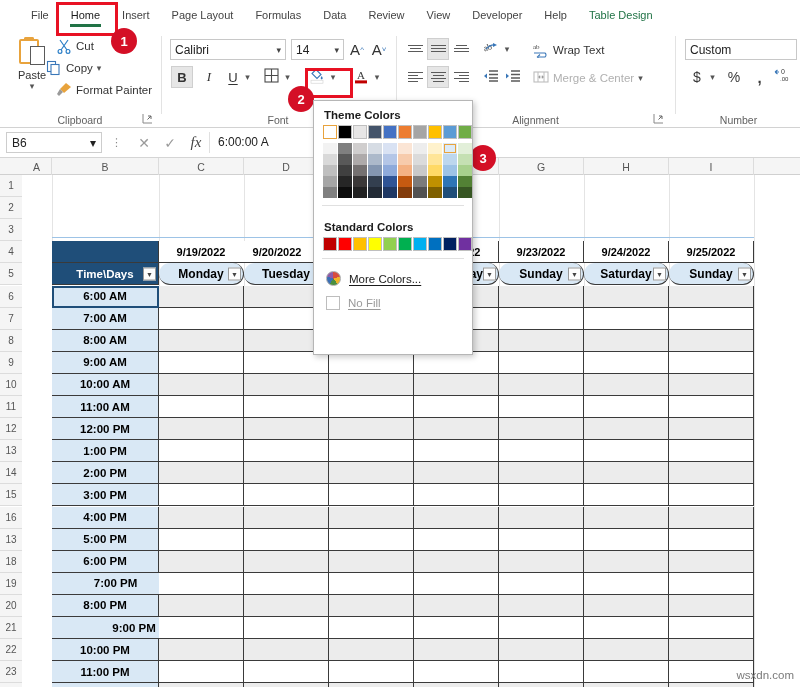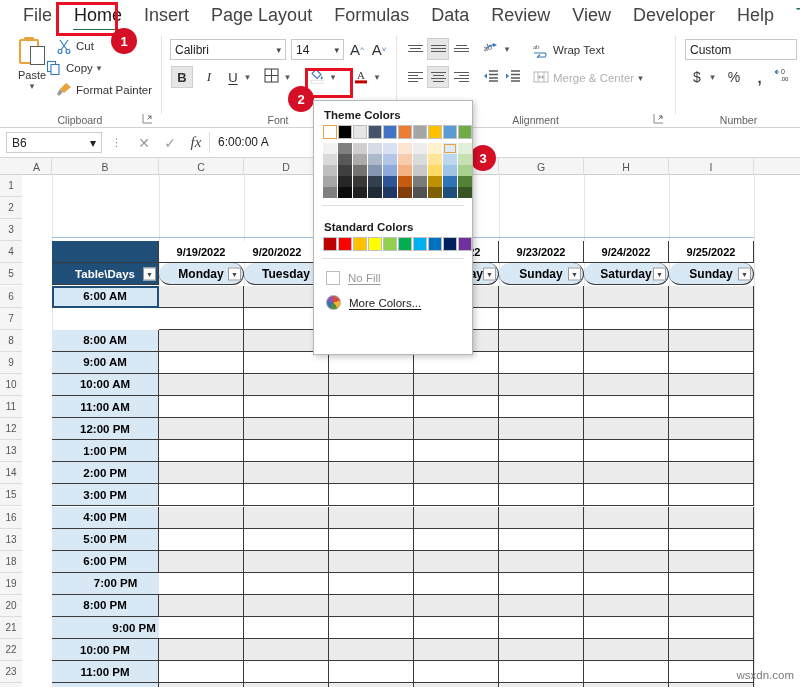--- a/index.html
+++ b/index.html
@@ -9,22 +9,22 @@
     background: #ffffff;
     overflow: hidden;
   }
   #app { position: relative; width: 800px; height: 687px; }
 
   
   .tabbar {
     position: absolute; left: 0; top: 0; width: 672px; height: 30px;
     background: #ffffff;
     display: flex; align-items: center;
-    padding-left: 12px;
-    font-size: 18px; color: #444444;
+    padding-left: 20px;
+    font-size: 11px; color: #444444;
   }
   .tab { padding: 4px 11px; white-space: nowrap; position: relative; color: #444; }
   .tab.active { color: #1b1b1b; font-weight: normal; }
   .tab.active::after {
     content: ""; position: absolute; left: 10px; right: 10px; bottom: -2px;
     height: 3px; background: #217346;
   }
   .tab.green { color: #217346; }
 
   
@@ -566,21 +566,21 @@
         <div class="tcell date-row" style="left: 477px; top: 66.3px; width: 85px; height: 22.1px;">
           <span>9/23/2022</span>
         </div>
         <div class="tcell date-row" style="left: 562px; top: 66.3px; width: 85px; height: 22.1px;">
           <span>9/24/2022</span>
         </div>
         <div class="tcell date-row" style="left: 647px; top: 66.3px; width: 85px; height: 22.1px;">
           <span>9/25/2022</span>
         </div>
         <div class="tcell corner-head time-head" style="left: 30px; top: 88.4px; width: 107px; height: 22.1px; color: rgb(255, 255, 255); font-weight: bold; font-size: 11.5px;">
-          <span>Table\Days</span>
+          <span>Time\Days</span>
           <span class="filter-ar">▼</span>
         </div>
         <div class="tcell day-row" style="left: 137px; top: 88.4px; width: 85px; height: 22.1px;">
           <span>Monday</span>
           <span class="filter-ar">▼</span>
         </div>
         <div class="tcell day-row" style="left: 222px; top: 88.4px; width: 85px; height: 22.1px;">
           <span>Tuesday</span>
           <span class="filter-ar">▼</span>
         </div>
@@ -607,20 +607,23 @@
         <div class="tcell time-cell" style="left: 30px; top: 110.5px; width: 107px; height: 22.1px;">
           <span>6:00 AM</span>
         </div>
         <div class="tcell blank-cell band" style="left: 137px; top: 110.5px; width: 85px; height: 22.1px;"></div>
         <div class="tcell blank-cell band" style="left: 222px; top: 110.5px; width: 85px; height: 22.1px;"></div>
         <div class="tcell blank-cell band" style="left: 307px; top: 110.5px; width: 85px; height: 22.1px;"></div>
         <div class="tcell blank-cell band" style="left: 392px; top: 110.5px; width: 85px; height: 22.1px;"></div>
         <div class="tcell blank-cell band" style="left: 477px; top: 110.5px; width: 85px; height: 22.1px;"></div>
         <div class="tcell blank-cell band" style="left: 562px; top: 110.5px; width: 85px; height: 22.1px;"></div>
         <div class="tcell blank-cell band" style="left: 647px; top: 110.5px; width: 85px; height: 22.1px;"></div>
+        <div class="tcell time-cell" style="left: 30px; top: 132.6px; width: 107px; height: 22.1px;">
+          <span>7:00 AM</span>
+        </div>
         <div class="tcell blank-cell" style="left: 137px; top: 132.6px; width: 85px; height: 22.1px;"></div>
         <div class="tcell blank-cell" style="left: 222px; top: 132.6px; width: 85px; height: 22.1px;"></div>
         <div class="tcell blank-cell" style="left: 307px; top: 132.6px; width: 85px; height: 22.1px;"></div>
         <div class="tcell blank-cell" style="left: 392px; top: 132.6px; width: 85px; height: 22.1px;"></div>
         <div class="tcell blank-cell" style="left: 477px; top: 132.6px; width: 85px; height: 22.1px;"></div>
         <div class="tcell blank-cell" style="left: 562px; top: 132.6px; width: 85px; height: 22.1px;"></div>
         <div class="tcell blank-cell" style="left: 647px; top: 132.6px; width: 85px; height: 22.1px;"></div>
         <div class="tcell time-cell" style="left: 30px; top: 154.7px; width: 107px; height: 22.1px;">
           <span>8:00 AM</span>
         </div>
@@ -887,28 +890,28 @@
         <div class="sw" style="background: rgb(255, 192, 0);"></div>
         <div class="sw" style="background: rgb(255, 255, 0);"></div>
         <div class="sw" style="background: rgb(146, 208, 80);"></div>
         <div class="sw" style="background: rgb(0, 176, 80);"></div>
         <div class="sw" style="background: rgb(0, 176, 240);"></div>
         <div class="sw" style="background: rgb(0, 112, 192);"></div>
         <div class="sw" style="background: rgb(0, 32, 96);"></div>
         <div class="sw" style="background: rgb(112, 48, 160);"></div>
       </div>
     <div class="dd-sep"></div>
+    <div class="dd-item enabled">
+      <span class="palette"></span>
+      <span class="ul">More Colors...</span>
+    </div>
     <div class="dd-item">
       <span class="nofill-box"></span>
       <span class="ul">No Fill</span>
     </div>
-    <div class="dd-item enabled">
-      <span class="palette"></span>
-      <span class="ul">More Colors...</span>
-    </div>
   </div>
 
   <div class="redbox" style="left:56px; top:2px; width:62px; height:34px;"></div>
   <div class="badge" style="left:111px; top:28px; width:26px; height:26px;">1</div>
 
   <div class="redbox" style="left:305px; top:68px; width:48px; height:30px;"></div>
   <div class="badge" style="left:288px; top:86px; width:26px; height:26px;">2</div>
 
   <div class="redbox" style="left:437px; top:146px; width:24px; height:24px;"></div>
   <div class="badge" style="left:470px; top:145px; width:26px; height:26px;">3</div>

